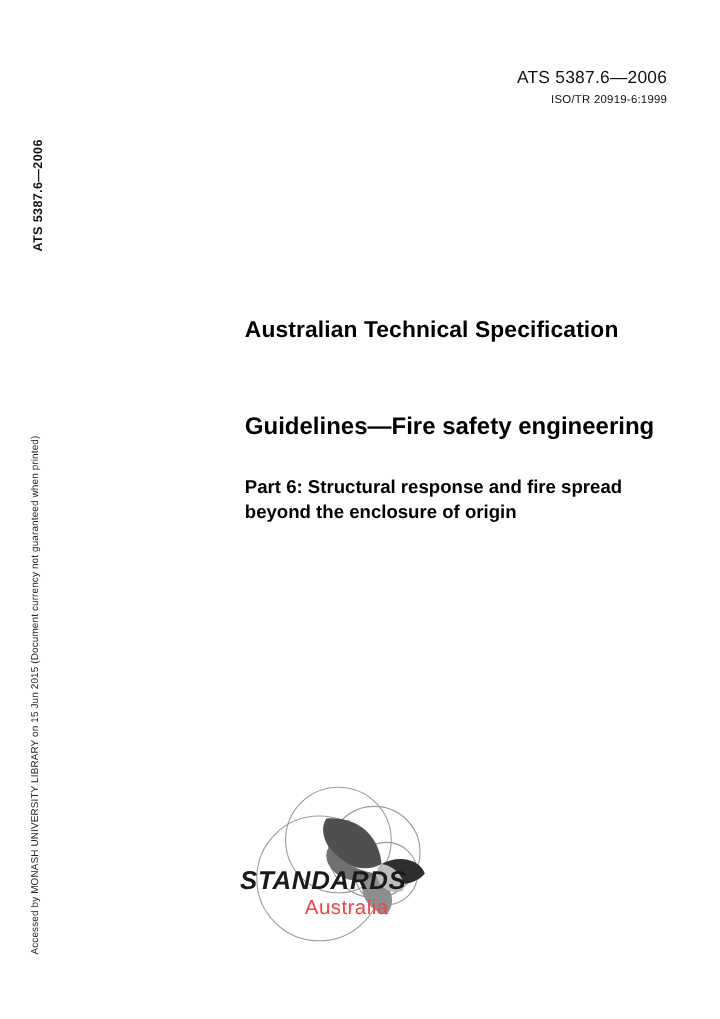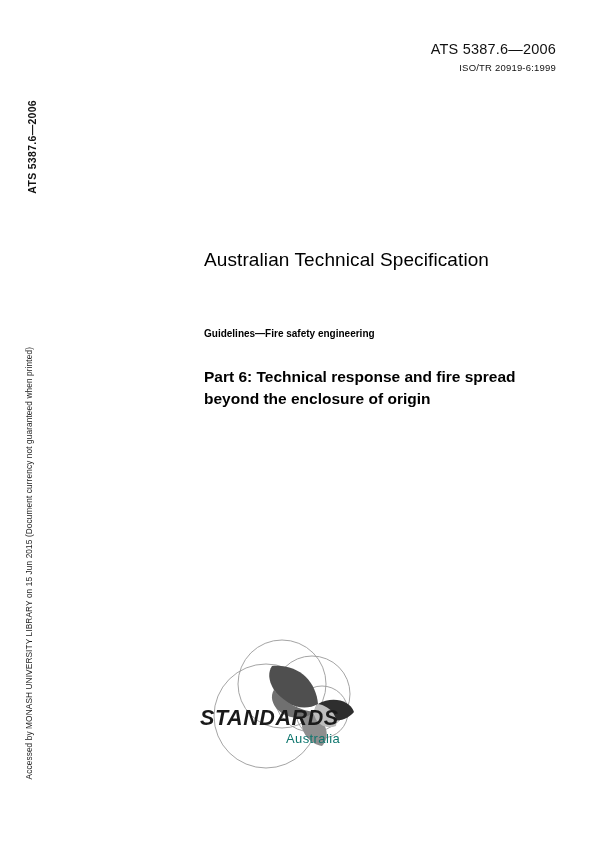--- a/index.html
+++ b/index.html
@@ -12,21 +12,21 @@
     height: 849px;
     position: relative;
     font-family: "Liberation Sans", sans-serif;
     color: #000000;
     overflow: hidden;
   }
 
   .page {
     position: absolute;
     left: 0;
-    top: 0;
+    top: 16px;
     width: 600px;
     height: 817px;
     background: #ffffff;
   }
 
   
   .header-block {
     position: absolute;
     right: 44px;
     top: 40px;
@@ -72,27 +72,27 @@
 
   
   .title-block {
     position: absolute;
     left: 204px;
     top: 248px;
     width: 356px;
   }
   .main-title {
     font-size: 19px;
-    font-weight: normal;
+    font-weight: bold;
     letter-spacing: 0.1px;
     line-height: 1.3;
     margin: 0;
   }
   .sub-title {
-    font-size: 10px;
+    font-size: 20px;
     font-weight: bold;
     line-height: 1.35;
     margin: 0;
     padding-top: 54px;
   }
   .part-title {
     font-size: 15.5px;
     font-weight: bold;
     line-height: 1.4;
     margin: 0;
@@ -121,46 +121,46 @@
   }
   .logo-standards {
     font-size: 21.5px;
     font-weight: bold;
     letter-spacing: 0.6px;
     color: #1a1a1a;
     line-height: 1;
     font-style: italic;
   }
   .logo-australia {
-    font-size: 13px;
-    color: #0f766e;
+    font-size: 17px;
+    color: #ef4444;
     letter-spacing: 0.4px;
     margin-top: 2px;
-    margin-left: 86px;
+    margin-left: 54px;
     line-height: 1;
   }
 </style>
 </head>
 <body>
 
 <div class="page">
 
   <div class="header-block">
     <div class="doc-id">ATS 5387.6—2006</div>
     <div class="doc-sub">ISO/TR 20919-6:1999</div>
   </div>
 
   <div class="spine-id">ATS 5387.6—2006</div>
 
   <div class="access-note">Accessed by MONASH UNIVERSITY LIBRARY on 15 Jun 2015 (Document currency not guaranteed when printed)</div>
 
   <div class="title-block">
     <div class="main-title">Australian Technical Specification</div>
     <div class="sub-title">Guidelines—Fire safety engineering</div>
-    <div class="part-title">Part 6:  Technical response and fire spread beyond the enclosure of origin</div>
+    <div class="part-title">Part 6:  Structural response and fire spread beyond the enclosure of origin</div>
   </div>
 
   <div class="logo-wrap">
     <svg class="logo-svg" width="200" height="190" viewBox="0 0 200 190">
 
       <circle cx="86" cy="64" r="44" fill="none" stroke="#9a9a9a" stroke-width="0.9"></circle>
       <circle cx="116" cy="74" r="38" fill="none" stroke="#9a9a9a" stroke-width="0.9"></circle>
       <circle cx="70" cy="96" r="52" fill="none" stroke="#9a9a9a" stroke-width="0.9"></circle>
       <circle cx="126" cy="92" r="26" fill="none" stroke="#9a9a9a" stroke-width="0.9"></circle>
 

